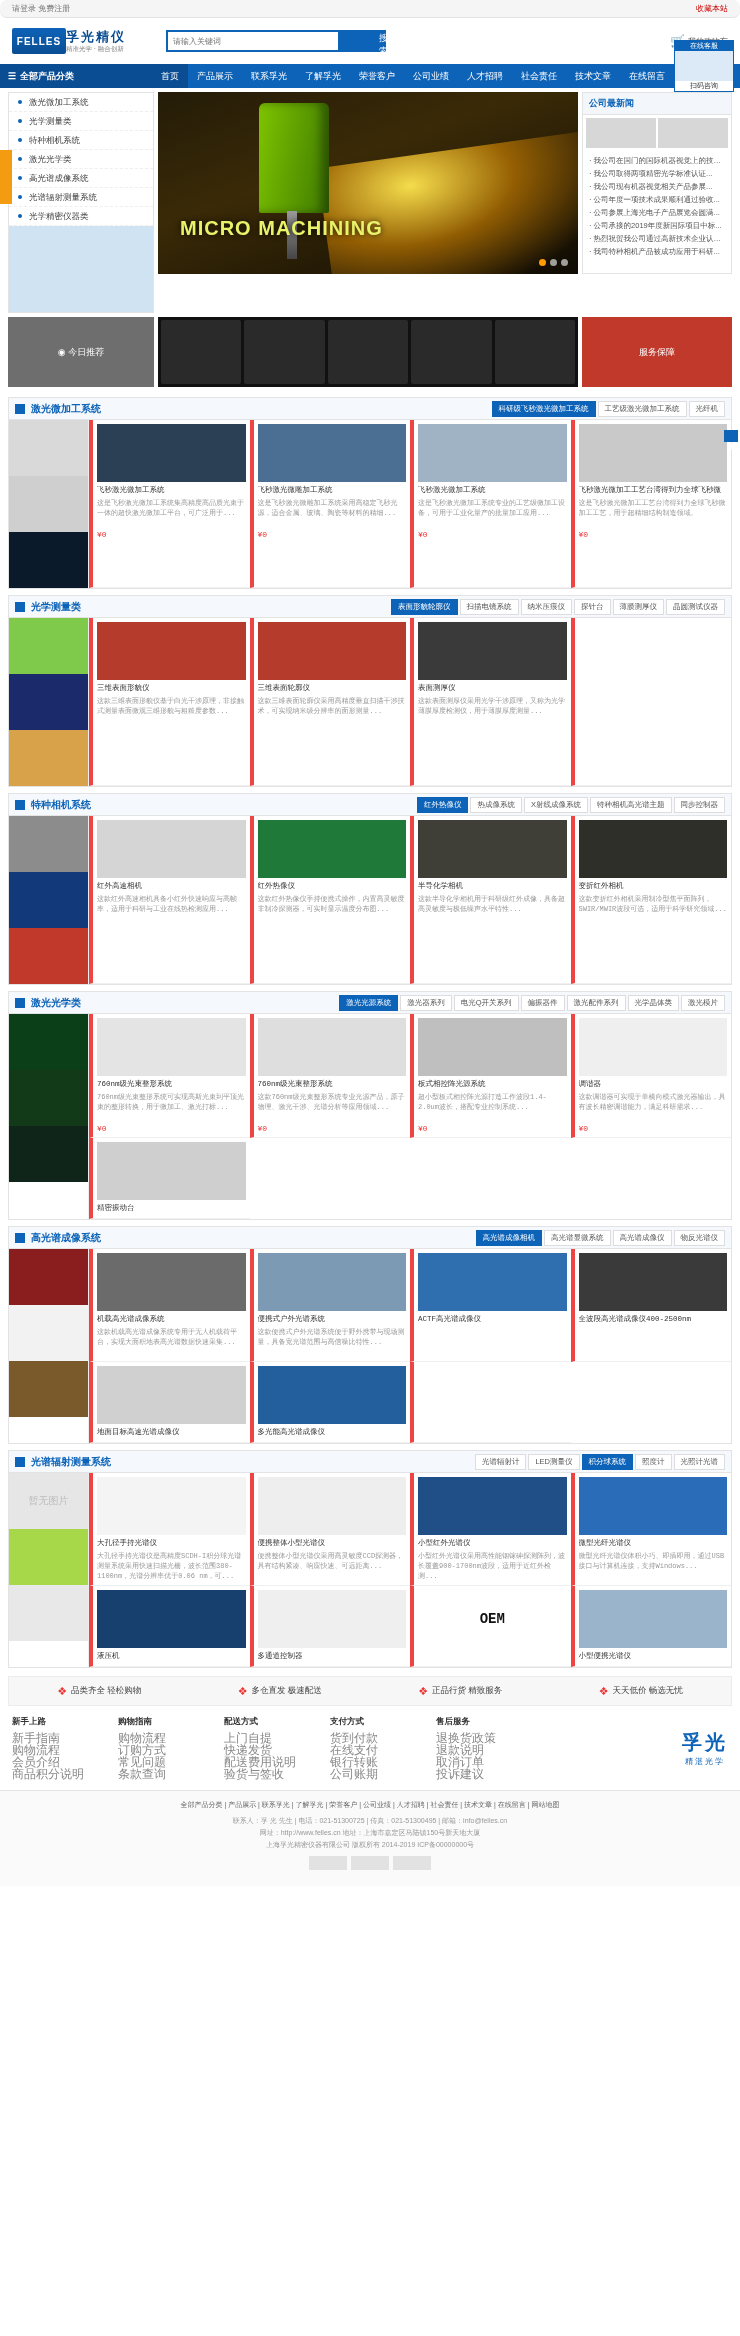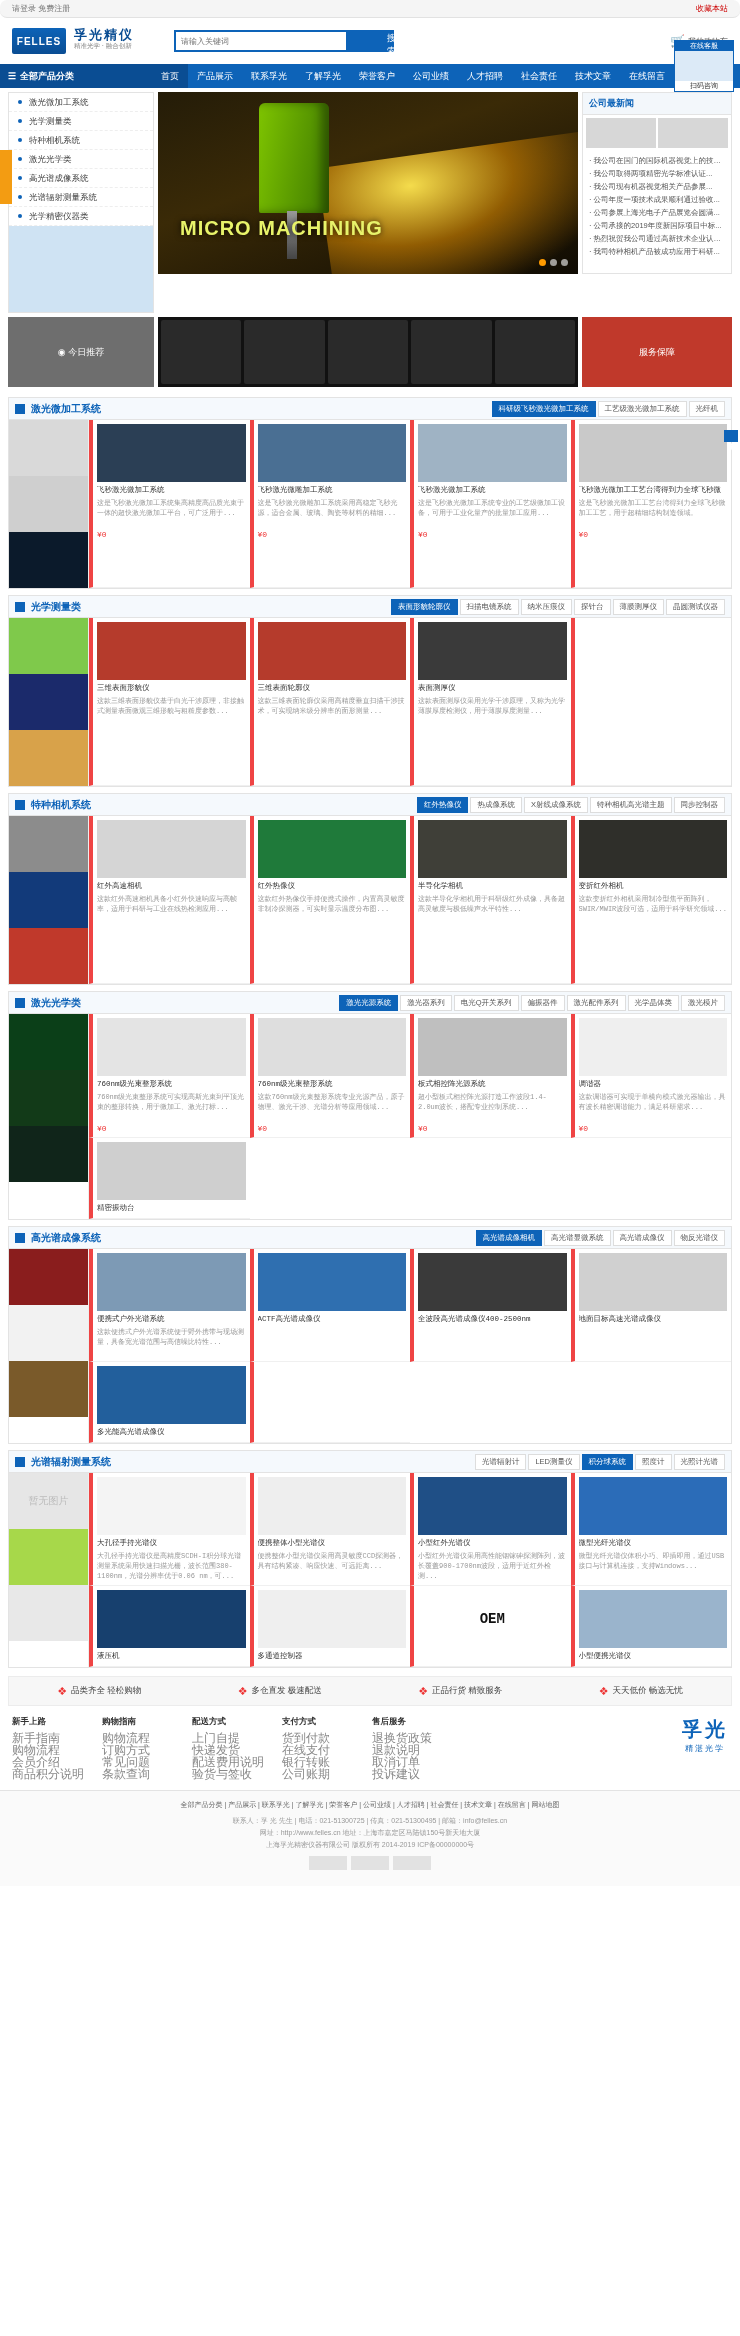--- a/index.html
+++ b/index.html
@@ -24,21 +24,21 @@
   .topbar .right { margin-left: auto; display: flex; gap: 8px; }
   .topbar .right span { color: #c00; }
 
   .header {
     height: 46px;
     display: flex;
     align-items: center;
     padding: 0 12px;
     background: #fff;
   }
-  .logo { display: flex; align-items: flex-start; gap: 8px; }
+  .logo { display: flex; align-items: center; gap: 0; }
   .logo-mark {
     width: 54px; height: 26px;
     background: linear-gradient(#0d63b8,#0a4d93);
     color: #fff; font-size: 10px; font-weight: bold;
     display: flex; align-items: center; justify-content: center;
     border-radius: 2px; letter-spacing: 1px;
   }
   .logo-text { line-height: 1.1; }
   .logo-text .cn { font-size: 13px; color: #0a4d93; font-weight: bold; letter-spacing: 2px;}
   .logo-text .sub { font-size: 6.5px; color: #888; }
@@ -203,21 +203,21 @@
   .ribbon {
     margin: 8px 8px 0 8px; height: 30px; background: #f7f7f7;
     border: 1px solid #ececec; display: flex; align-items: center;
   }
   .ribbon div {
     flex: 1; text-align: center; font-size: 8.5px; color: #444;
     display: flex; align-items: center; justify-content: center; gap: 4px;
   }
   .ribbon .ic { color: #e33; font-size: 11px; }
 
-  .footlinks { display: flex; padding: 10px 12px; gap: 10px; }
+  .footlinks { display: flex; padding: 10px 12px; gap: 26px; align-items: center; }
   .footlinks .col { width: 80px; }
   .footlinks .col h4 { font-size: 8.5px; color: #333; margin-bottom: 4px; }
   .footlinks .col a { display: block; font-size: 12px; color: #888; text-decoration: none; line-height: 12px; }
   .footbrand { margin-left: auto; text-align: center; color: #0d63b8; }
   .footbrand .big { font-size: 20px; font-weight: bold; letter-spacing: 3px;}
   .footbrand .small { font-size: 8px; letter-spacing: 2px; }
 
   .footer {
     border-top: 1px solid #e3e3e3; background: #fafafa;
     padding: 8px 12px 16px; text-align: center; color: #999; font-size: 7px; line-height: 12px;
@@ -545,20 +545,25 @@
     </span>
   </div>
   <div class="sec-body">
     <div class="sec-left">
       <div style="background:#8a1d1d"></div>
       <div style="background:#f2f2f2"></div>
       <div style="background:#7a5a2a"></div>
     </div>
     <div class="grid">
       <div class="card">
+        <div class="thumb" style="background:#6b6b6b"></div>
+        <div class="name">机载高光谱成像系统</div>
+        <div class="desc">这款机载高光谱成像系统专用于无人机载荷平台，实现大面积地表高光谱数据快速采集...</div>
+      </div>
+      <div class="card">
         <div class="thumb" style="background:#7d9ab5"></div>
         <div class="name">便携式户外光谱系统</div>
         <div class="desc">这款便携式户外光谱系统便于野外携带与现场测量，具备宽光谱范围与高信噪比特性...</div>
       </div>
       <div class="card">
         <div class="thumb" style="background:#2f6fb0"></div>
         <div class="name">ACTF高光谱成像仪</div>
       </div>
       <div class="card">
         <div class="thumb" style="background:#3a3a3a"></div>

